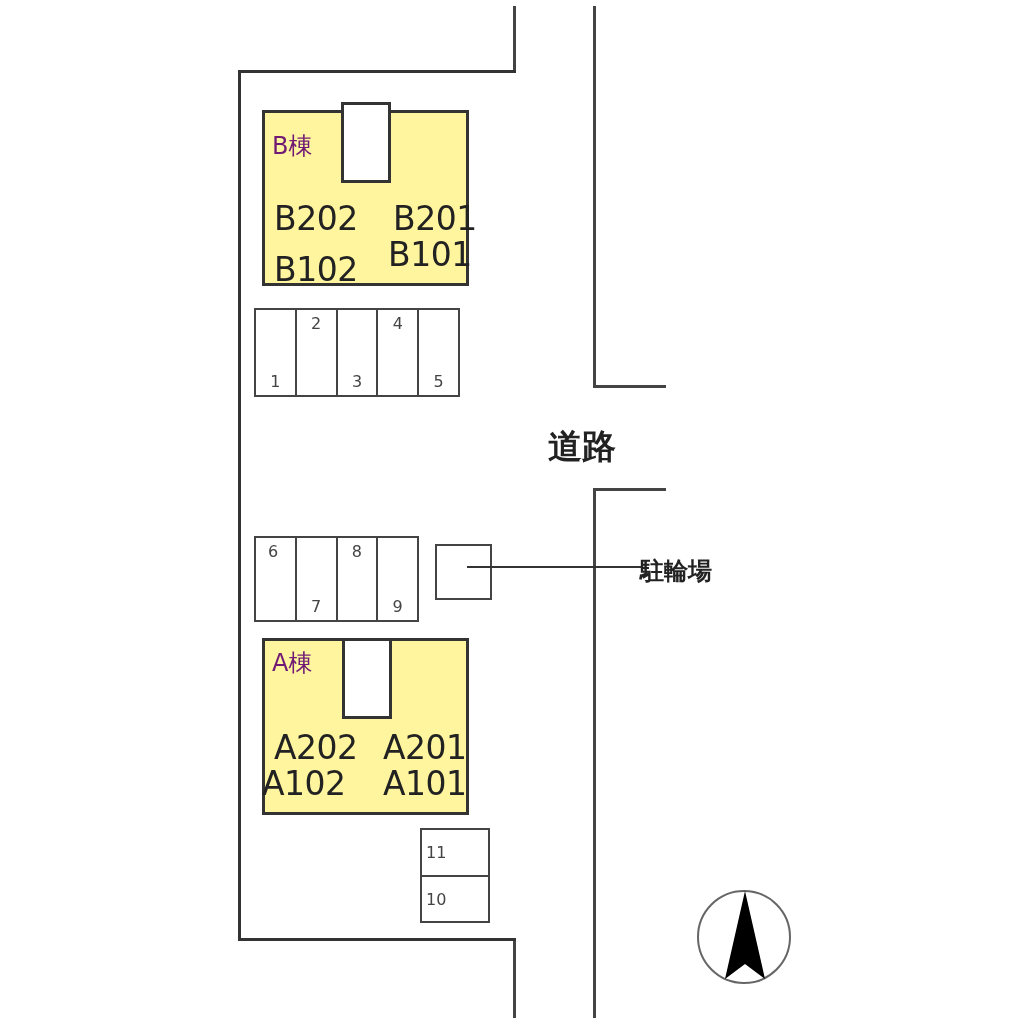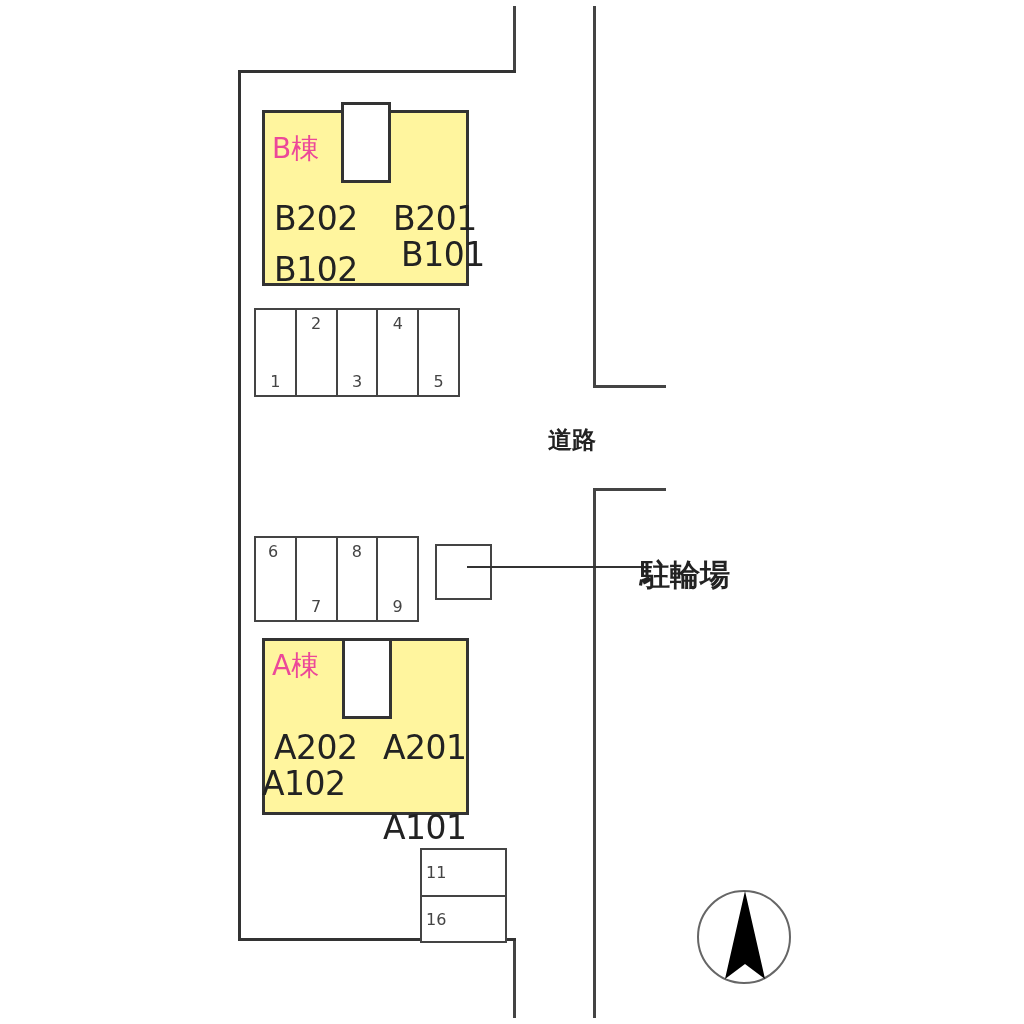--- a/index.html
+++ b/index.html
@@ -4,34 +4,34 @@
 <style>
   html, body { margin:0; padding:0; background:#ffffff; }
   body { width:1024px; height:1024px; position:relative; overflow:hidden;
          font-family:"DejaVu Sans","Liberation Sans",sans-serif; color:#222; }
   .abs { position:absolute; box-sizing:border-box; }
   .line-v { position:absolute; width:3px; background:#444; }
   .line-h { position:absolute; height:3px; background:#444; }
   .lot { border:3px solid #333; background:#fff; }
   .bldg { border:3px solid #333; }
   .stair { border:3px solid #333; background:#fff; }
-  .bldg-label { position:absolute; font-size:28px; color:#ec4899; }
+  .bldg-label { position:absolute; font-size:24px; color:#701a75; }
   .unit { position:absolute; font-size:33px; color:#222; letter-spacing:-0.5px; line-height:1; }
   .pk-row { display:flex; border:2px solid #444; background:#fff; }
   .pk { position:relative; border-right:2px solid #444; flex:1; }
   .pk:last-child { border-right:none; }
   .pk-num { position:absolute; font-size:16px; color:#444; }
   .pk-num.top { top:4px; left:50%; transform:translateX(-50%); }
   .pk-num.bottom { bottom:4px; left:50%; transform:translateX(-50%); }
   .pk-num.top-left { top:4px; left:12px; }
   .pk-col { display:flex; flex-direction:column; border:2px solid #444; background:#fff; }
   .pk-h { position:relative; flex:1; border-bottom:2px solid #444; }
   .pk-h:last-child { border-bottom:none; }
   .pk-h .pk-num { top:50%; transform:translateY(-50%); left:4px; }
-  .road-label, .bike-label { position:absolute; font-size:24px; font-weight:bold; color:#222; }
+  .road-label, .bike-label { position:absolute; font-size:34px; font-weight:bold; color:#222; }
   .bike-box { border:2px solid #444; background:#fff; }
 </style>
 </head>
 <body>
 
 <div class="line-v" style="left:513px; top:6px; height:1012px;"></div>
 <div class="line-v" style="left:593px; top:6px; height:382px;"></div>
 <div class="line-h" style="left:593px; top:385px; width:73px;"></div>
 <div class="line-h" style="left:593px; top:488px; width:73px;"></div>
 <div class="line-v" style="left:593px; top:488px; height:530px;"></div>
@@ -41,21 +41,21 @@
 <div class="abs lot" style="left:238px; top:70px; width:278px; height:871px; border-right:none;"></div>
 
 <div class="abs bldg" style="left:262px; top:110px; width:207px; height:176px;">
 </div>
 <div class="abs" style="left:265px; top:113px; width:201px; height:170px; background:#fff59e;"></div>
 <div class="abs stair" style="left:341px; top:102px; width:50px; height:81px;"></div>
 <div class="bldg-label" style="left:272px; top:130px;">B棟</div>
 <div class="unit" style="left:274px; top:202px;">B202</div>
 <div class="unit" style="left:393px; top:202px;">B201</div>
 <div class="unit" style="left:274px; top:253px;">B102</div>
-<div class="unit" style="left:401px; top:238px;">B101</div>
+<div class="unit" style="left:388px; top:238px;">B101</div>
 
 <div class="abs pk-row" style="left:254px; top:308px; width:206px; height:89px;">
   <div class="pk">
       <span class="pk-num bottom">1</span>
     </div>
   <div class="pk">
       <span class="pk-num top">2</span>
     </div>
   <div class="pk">
       <span class="pk-num bottom">3</span>
@@ -78,37 +78,37 @@
   <div class="pk">
       <span class="pk-num top">8</span>
     </div>
   <div class="pk">
       <span class="pk-num bottom">9</span>
     </div>
 </div>
 
 <div class="abs bike-box" style="left:435px; top:544px; width:57px; height:56px;"></div>
 <div class="line-h" style="left:467px; top:566px; width:176px; height:2px; background:#333;"></div>
-<div class="bike-label" style="left:640px; top:555px; font-size:30px;">駐輪場</div>
+<div class="bike-label" style="left:640px; top:555px; font-size:24px;">駐輪場</div>
 
 <div class="abs bldg" style="left:262px; top:638px; width:207px; height:177px;"></div>
 <div class="abs" style="left:265px; top:641px; width:201px; height:171px; background:#fff59e;"></div>
 <div class="abs stair" style="left:342px; top:638px; width:50px; height:81px;"></div>
 <div class="bldg-label" style="left:272px; top:647px;">A棟</div>
 <div class="unit" style="left:274px; top:731px;text-align:right;">A202</div>
 <div class="unit" style="left:383px; top:731px;">A201</div>
 <div class="unit" style="left:262px; top:767px;">A102</div>
-<div class="unit" style="left:383px; top:767px;margin-top:44px;">A101</div>
+<div class="unit" style="left:383px; top:767px;">A101</div>
 
-<div class="abs pk-col" style="left:420px; top:848px; width:87px; height:95px;">
+<div class="abs pk-col" style="left:420px; top:828px; width:70px; height:95px;">
   <div class="pk-h">
       <span class="pk-num">11</span>
     </div>
   <div class="pk-h">
-      <span class="pk-num">16</span>
+      <span class="pk-num">10</span>
     </div>
 </div>
 
 <div class="abs" style="left:695px; top:888px; width:98px; height:98px;">
   <svg width="98" height="98" viewBox="0 0 98 98">
     <circle cx="49" cy="49" r="46" fill="none" stroke="#666" stroke-width="2"></circle>
     <polygon points="50,3 30,91 50,76 70,91" fill="#000"></polygon>
   </svg>
 </div>
 

